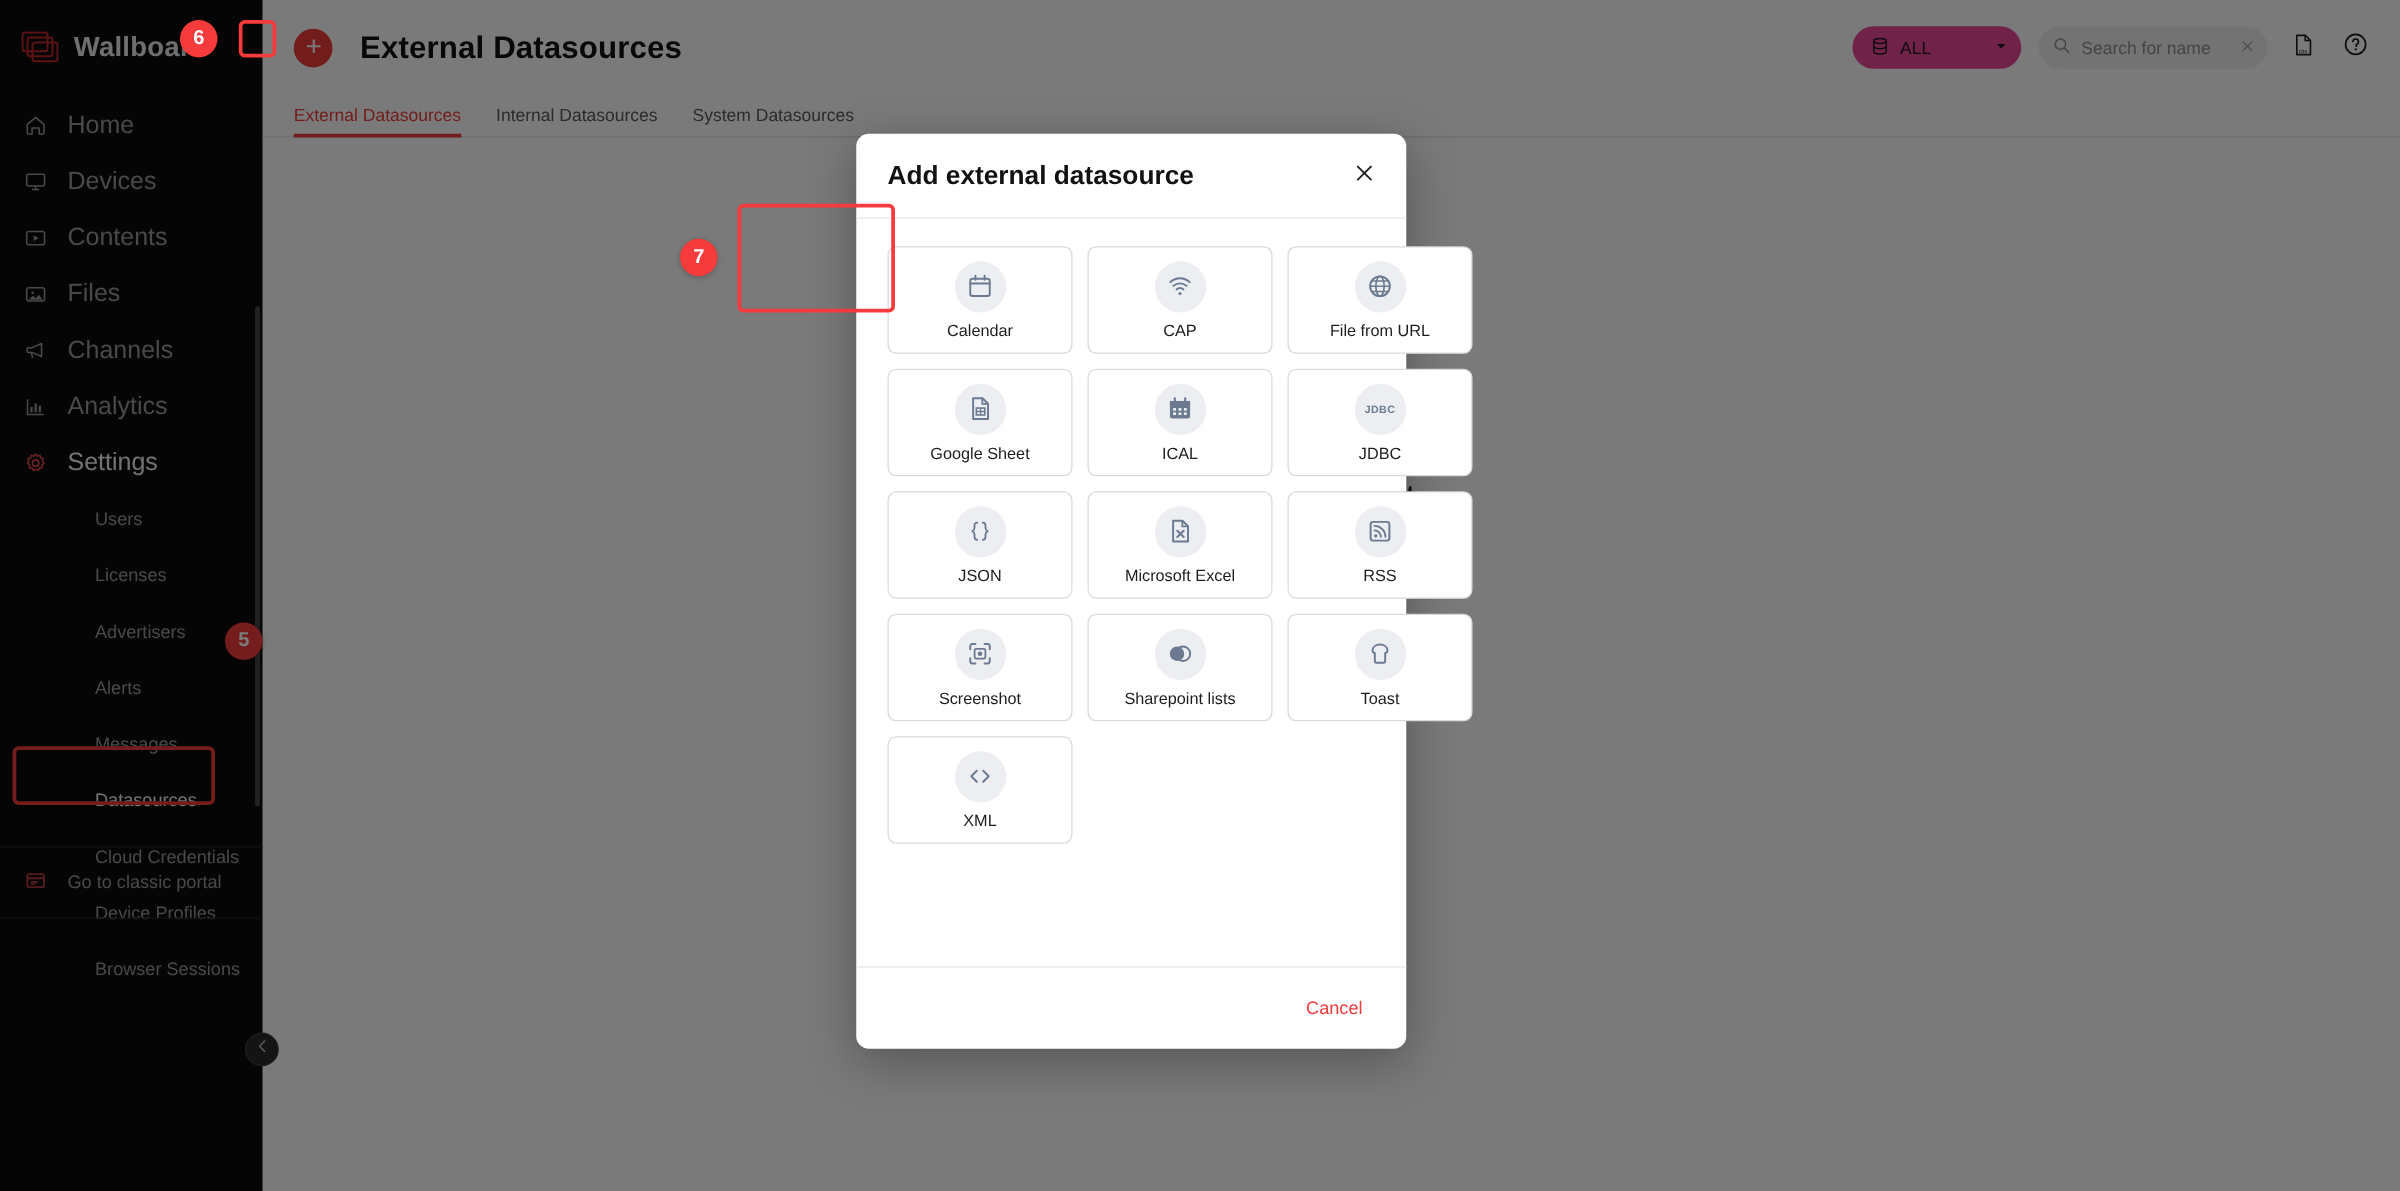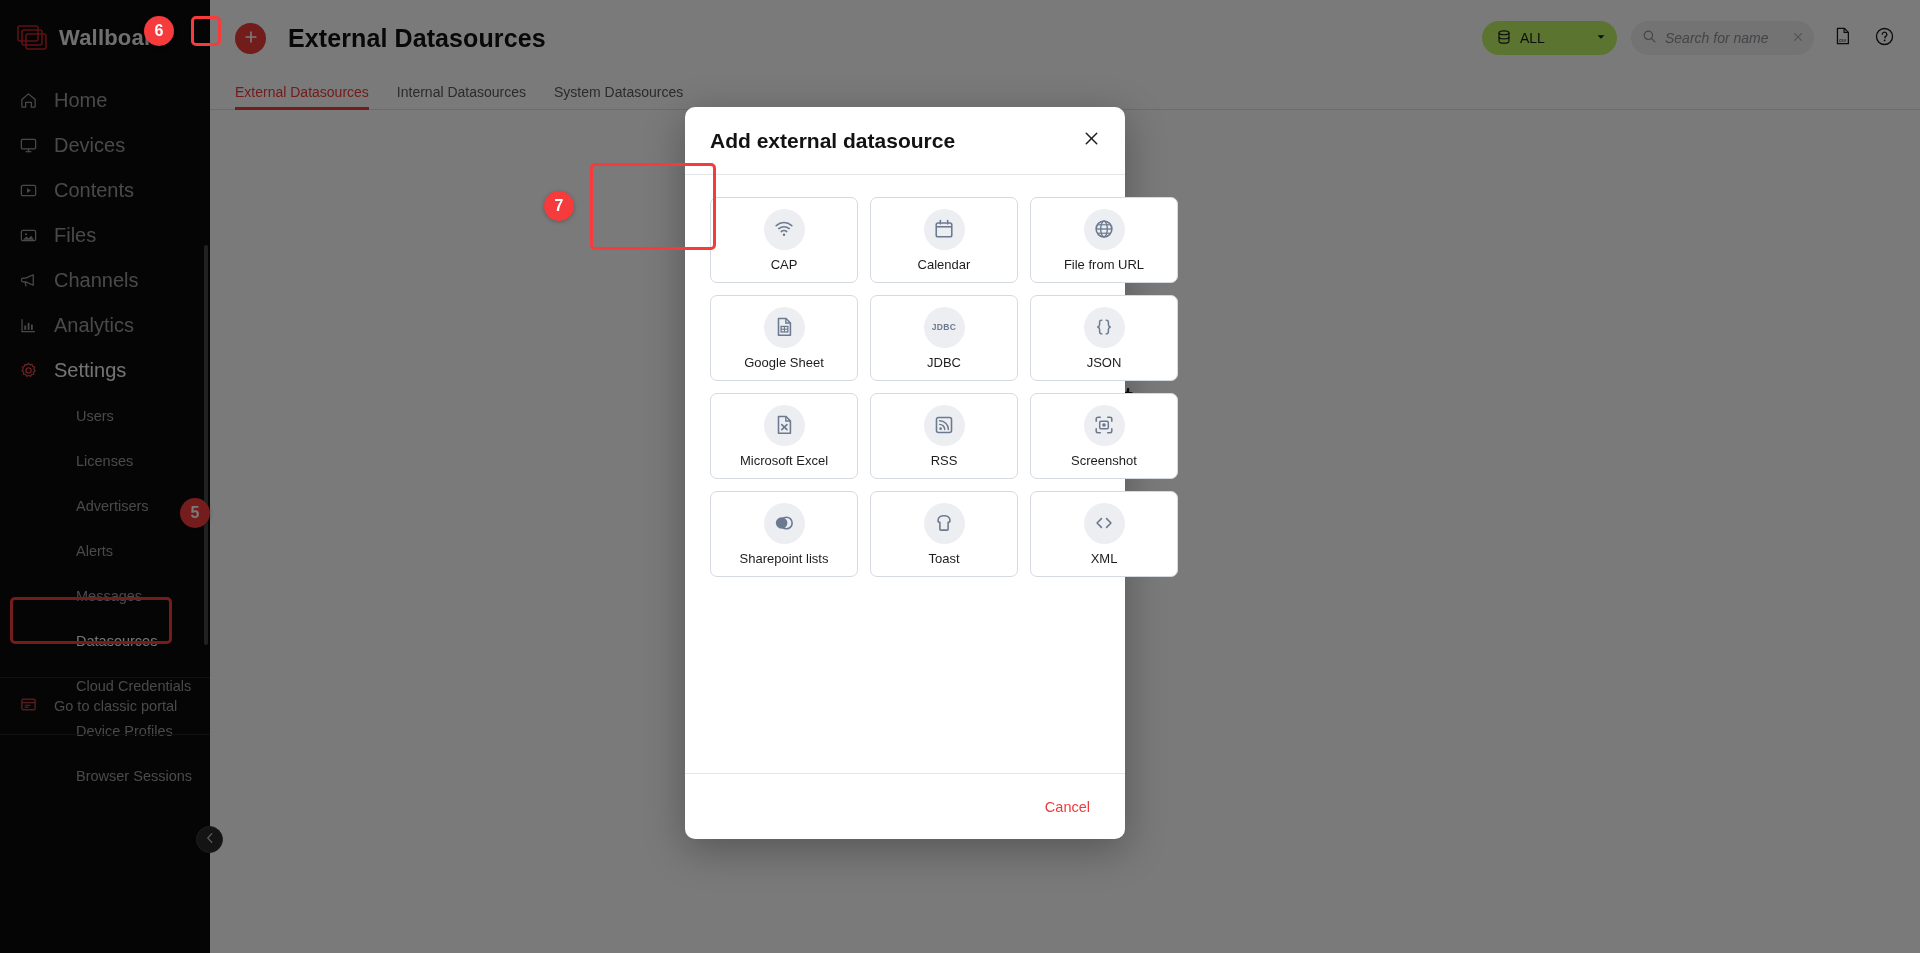--- a/index.html
+++ b/index.html
@@ -120,36 +120,36 @@
   }
   .topbar-right {
     position: absolute;
     right: 22px; top: 0; height: 76px;
     display: flex; align-items: center; gap: 14px;
   }
   .sel-pill {
     display: flex; align-items: center;
     width: 135px; height: 34px;
     border-radius: 18px;
-    background: #bef264;
+    background: #ec4899;
     padding: 0 10px 0 14px;
     gap: 8px; cursor: pointer;
     font-size: 14px; color: #1b1b1e;
   }
   .sel-pill .lbl { flex: 1 1 auto; }
   .search-pill {
     display: flex; align-items: center;
     width: 183px; height: 34px;
     border-radius: 18px;
     background: #f1f1f3;
     padding: 0 10px 0 11px;
     gap: 8px; cursor: text;
     font-size: 14px; color: #8e8e95;
   }
-  .search-pill .ph { flex: 1 1 auto; font-style: italic; }
+  .search-pill .ph { flex: 1 1 auto; }
   .icon-btn {
     width: 28px; height: 28px;
     display: flex; align-items: center; justify-content: center;
     cursor: pointer;
   }
 
   .tabs {
     display: flex; align-items: flex-end;
     gap: 28px;
     height: 34px;
@@ -519,39 +519,39 @@
         </span>
       </div>
     </div>
 
     <div class="modal-body">
       <div class="grid">
 
         <div class="card">
           <div class="card-ic">
             <svg viewBox="0 0 24 24" width="22" height="22">
+                <rect x="3.5" y="5.5" width="17" height="15" rx="2" fill="none" stroke="#6b7a90" stroke-width="1.7"></rect>
+                <line x1="3.5" y1="9.6" x2="20.5" y2="9.6" stroke="#6b7a90" stroke-width="1.7"></line>
+                <line x1="8" y1="2.8" x2="8" y2="6.4" stroke="#6b7a90" stroke-width="1.7" stroke-linecap="round"></line>
+                <line x1="16" y1="2.8" x2="16" y2="6.4" stroke="#6b7a90" stroke-width="1.7" stroke-linecap="round"></line>
+              </svg>
+          </div>
+          <div class="card-lbl">Calendar</div>
+        </div>
+
+        <div class="card">
+          <div class="card-ic">
+            <svg viewBox="0 0 24 24" width="22" height="22">
                 <path d="M3.5 8.4C6 6.2 9 5 12 5s6 1.2 8.5 3.4" fill="none" stroke="#6b7a90" stroke-width="1.7" stroke-linecap="round"></path>
                 <path d="M6.3 11.6C8.1 10.2 10 9.5 12 9.5s3.9.7 5.7 2.1" fill="none" stroke="#6b7a90" stroke-width="1.7" stroke-linecap="round"></path>
                 <path d="M9 14.8c.9-.8 2-1.2 3-1.2s2.1.4 3 1.2" fill="none" stroke="#6b7a90" stroke-width="1.7" stroke-linecap="round"></path>
                 <circle cx="12" cy="18.3" r="1.35" fill="#6b7a90"></circle>
               </svg>
           </div>
           <div class="card-lbl">CAP</div>
-        </div>
-
-        <div class="card">
-          <div class="card-ic">
-            <svg viewBox="0 0 24 24" width="22" height="22">
-                <rect x="3.5" y="5.5" width="17" height="15" rx="2" fill="none" stroke="#6b7a90" stroke-width="1.7"></rect>
-                <line x1="3.5" y1="9.6" x2="20.5" y2="9.6" stroke="#6b7a90" stroke-width="1.7"></line>
-                <line x1="8" y1="2.8" x2="8" y2="6.4" stroke="#6b7a90" stroke-width="1.7" stroke-linecap="round"></line>
-                <line x1="16" y1="2.8" x2="16" y2="6.4" stroke="#6b7a90" stroke-width="1.7" stroke-linecap="round"></line>
-              </svg>
-          </div>
-          <div class="card-lbl">Calendar</div>
         </div>
 
         <div class="card">
           <div class="card-ic">
             <svg viewBox="0 0 24 24" width="22" height="22">
                 <circle cx="12" cy="12" r="8.6" fill="none" stroke="#6b7a90" stroke-width="1.7"></circle>
                 <ellipse cx="12" cy="12" rx="3.6" ry="8.6" fill="none" stroke="#6b7a90" stroke-width="1.5"></ellipse>
                 <line x1="3.4" y1="12" x2="20.6" y2="12" stroke="#6b7a90" stroke-width="1.5"></line>
                 <line x1="4.8" y1="7.4" x2="19.2" y2="7.4" stroke="#6b7a90" stroke-width="1.3"></line>
                 <line x1="4.8" y1="16.6" x2="19.2" y2="16.6" stroke="#6b7a90" stroke-width="1.3"></line>
@@ -566,20 +566,39 @@
                 <path d="M6 2.8h8.2L19 7.6V21H6z" fill="none" stroke="#6b7a90" stroke-width="1.7" stroke-linejoin="round"></path>
                 <path d="M14 2.9v4.8h4.8" fill="none" stroke="#6b7a90" stroke-width="1.5"></path>
                 <rect x="8.8" y="11.4" width="7.4" height="6" fill="none" stroke="#6b7a90" stroke-width="1.4"></rect>
                 <line x1="8.8" y1="14.4" x2="16.2" y2="14.4" stroke="#6b7a90" stroke-width="1.2"></line>
                 <line x1="12.5" y1="11.4" x2="12.5" y2="17.4" stroke="#6b7a90" stroke-width="1.2"></line>
               </svg>
           </div>
           <div class="card-lbl">Google Sheet</div>
         </div>
 
+        <div class="card">
+          <div class="card-ic">
+            <svg viewBox="0 0 24 24" width="22" height="22">
+                <rect x="3.2" y="5.2" width="17.6" height="15.4" rx="2" fill="#6b7a90"></rect>
+                <rect x="3.2" y="5.2" width="17.6" height="4.2" fill="#6b7a90"></rect>
+                <g fill="#eceef1">
+                  <rect x="6" y="11.4" width="2.5" height="2.3"></rect>
+                  <rect x="10.7" y="11.4" width="2.5" height="2.3"></rect>
+                  <rect x="15.4" y="11.4" width="2.5" height="2.3"></rect>
+                  <rect x="6" y="15.2" width="2.5" height="2.3"></rect>
+                  <rect x="10.7" y="15.2" width="2.5" height="2.3"></rect>
+                  <rect x="15.4" y="15.2" width="2.5" height="2.3"></rect>
+                </g>
+                <line x1="7.5" y1="2.8" x2="7.5" y2="6" stroke="#6b7a90" stroke-width="1.8" stroke-linecap="round"></line>
+                <line x1="16.5" y1="2.8" x2="16.5" y2="6" stroke="#6b7a90" stroke-width="1.8" stroke-linecap="round"></line>
+              </svg>
+          </div>
+          <div class="card-lbl">ICAL</div>
+        </div>
 
         <div class="card">
           <div class="card-ic">
             <span class="jdbc-txt">JDBC</span>
           </div>
           <div class="card-lbl">JDBC</div>
         </div>
 
         <div class="card">
           <div class="card-ic">

